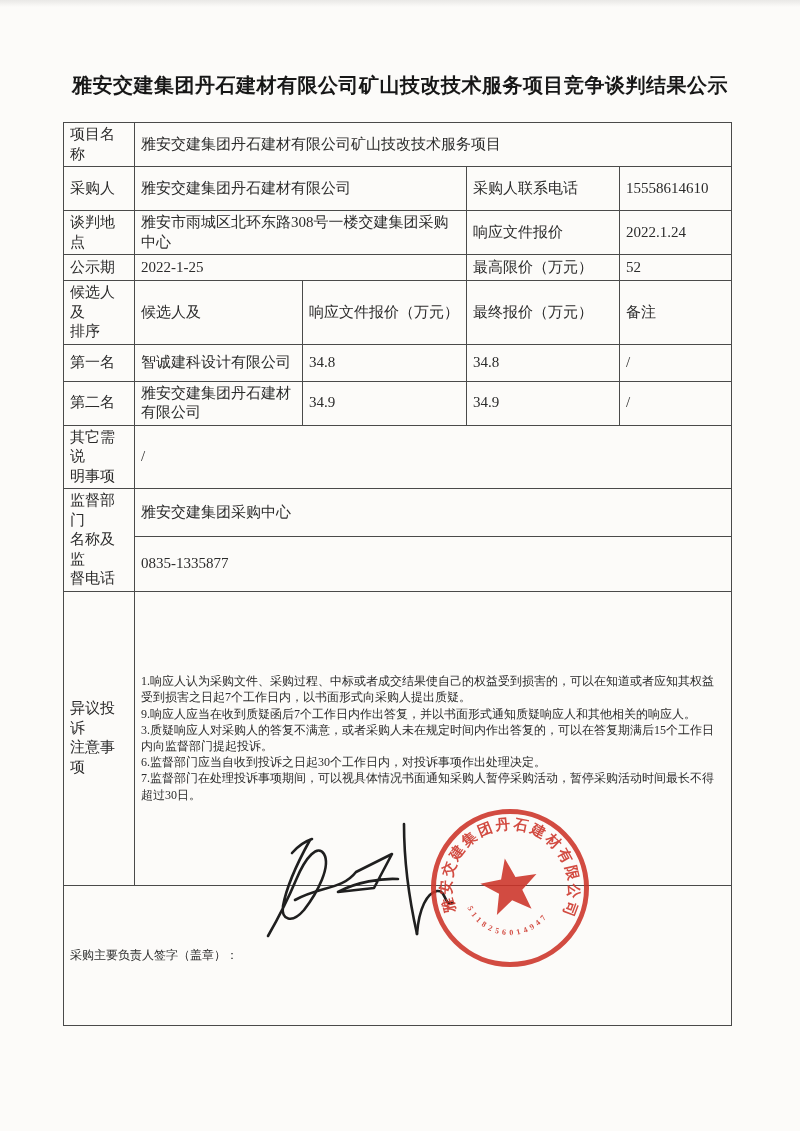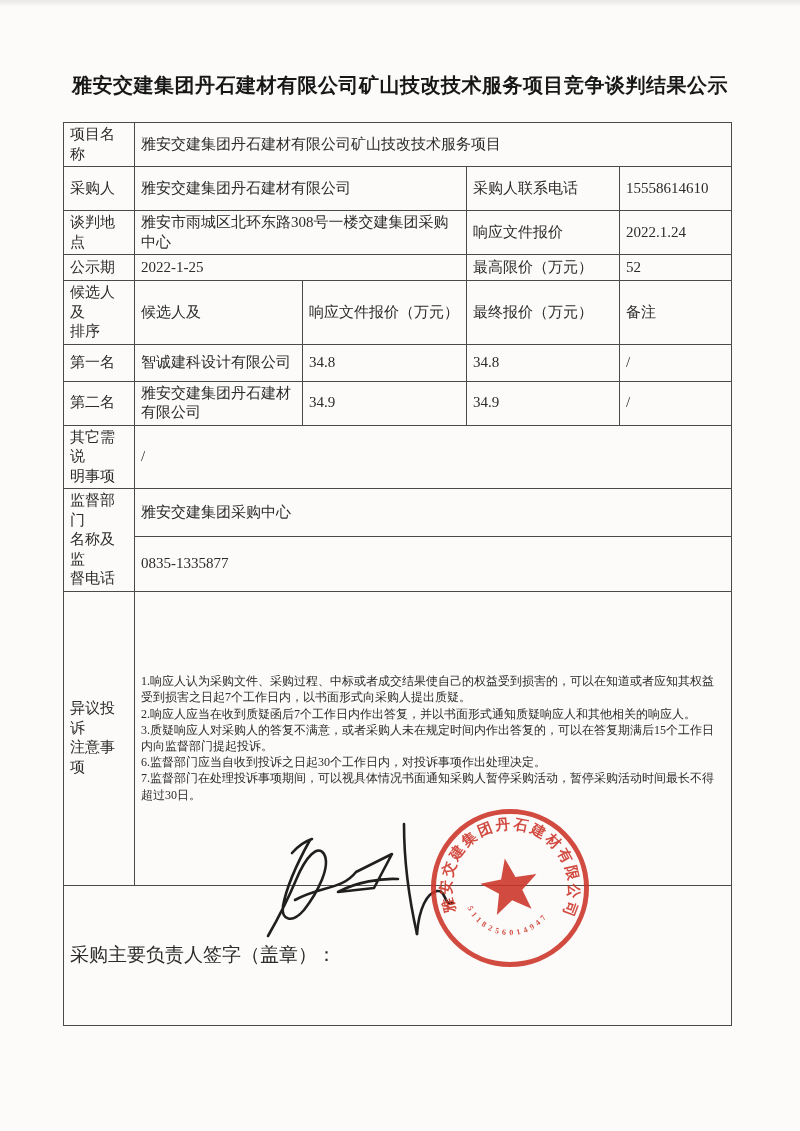--- a/index.html
+++ b/index.html
@@ -35,21 +35,21 @@
     overflow:hidden;
   }
   td.lbl{white-space:pre-line;padding:2px 4px;}
   td.lbl.ctr{text-align:left;}
   td.ctr{}
   td.objection{padding:6px 8px;}
   .objection p{
     margin:0;font-size:12px;line-height:1.35;text-align:left;font-family:Liberation Serif, serif;
   }
   td.signrow{position:relative;padding:0 0 0 8px;}
-  .sign-label{font-size:19px;}
+  .sign-label{font-size:12px;font-family:Liberation Mono, monospace;}
   .sig-svg{position:absolute;left:250px;top:805px;z-index:3;}
   .stamp-svg{position:absolute;left:426px;top:800px;z-index:4;opacity:0.88;}
   .stamp-text{
     font-family:"Liberation Serif","DejaVu Serif",serif;
     font-weight:bold;
   }
 </style>
 </head>
 <body>
 
@@ -132,21 +132,21 @@
     </tr>
     <tr style="height:40px">
       <td colspan="4" class="ctr">0835-1335877</td>
     </tr>
 
     <tr style="height:294px">
       <td class="lbl">异议投诉
 注意事项</td>
       <td colspan="4" class="objection">
         <p>1.响应人认为采购文件、采购过程、中标或者成交结果使自己的权益受到损害的，可以在知道或者应知其权益受到损害之日起7个工作日内，以书面形式向采购人提出质疑。</p>
-        <p>2.响应人应当在收到质疑函后7个工作日内作出答复，并以书面形式通知质疑响应人和其他相关的响应人。</p>
+        <p>9.响应人应当在收到质疑函后7个工作日内作出答复，并以书面形式通知质疑响应人和其他相关的响应人。</p>
         <p>3.质疑响应人对采购人的答复不满意，或者采购人未在规定时间内作出答复的，可以在答复期满后15个工作日内向监督部门提起投诉。</p>
         <p>6.监督部门应当自收到投诉之日起30个工作日内，对投诉事项作出处理决定。</p>
         <p>7.监督部门在处理投诉事项期间，可以视具体情况书面通知采购人暂停采购活动，暂停采购活动时间最长不得超过30日。</p>
       </td>
     </tr>
 
     <tr style="height:140px">
       <td colspan="5" class="signrow">
         <span class="sign-label">采购主要负责人签字（盖章）：</span>
       </td>

